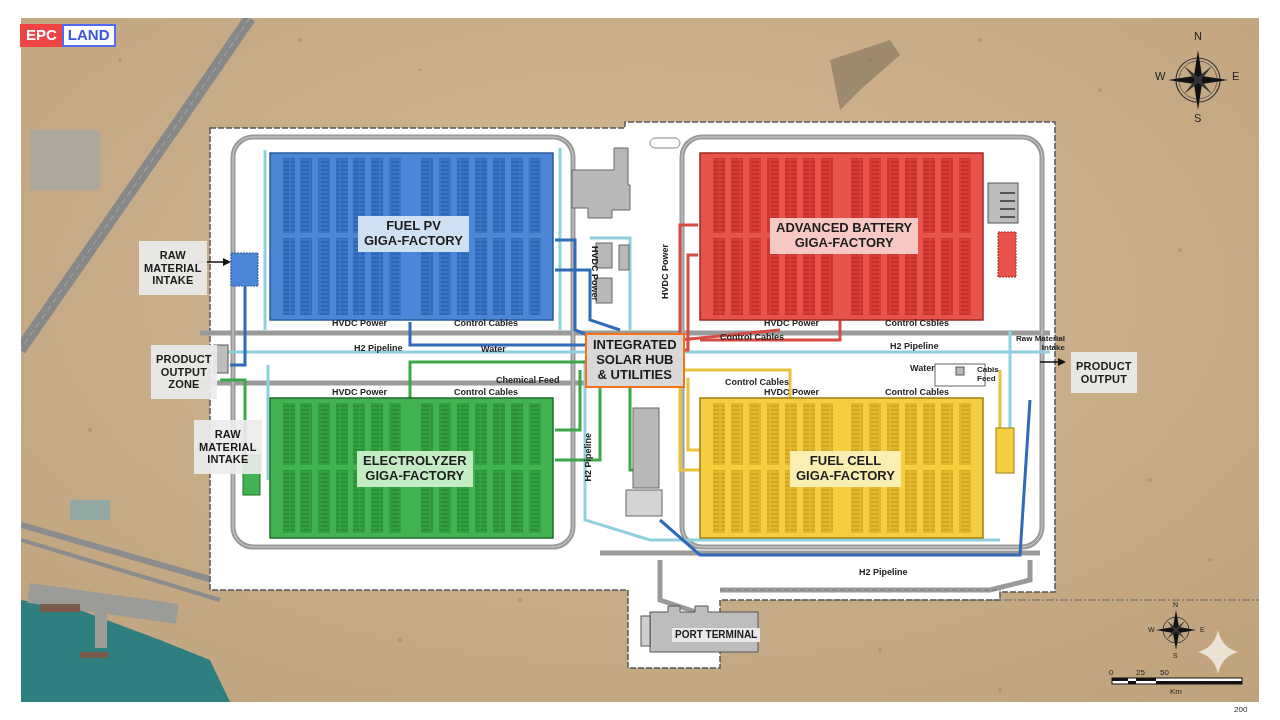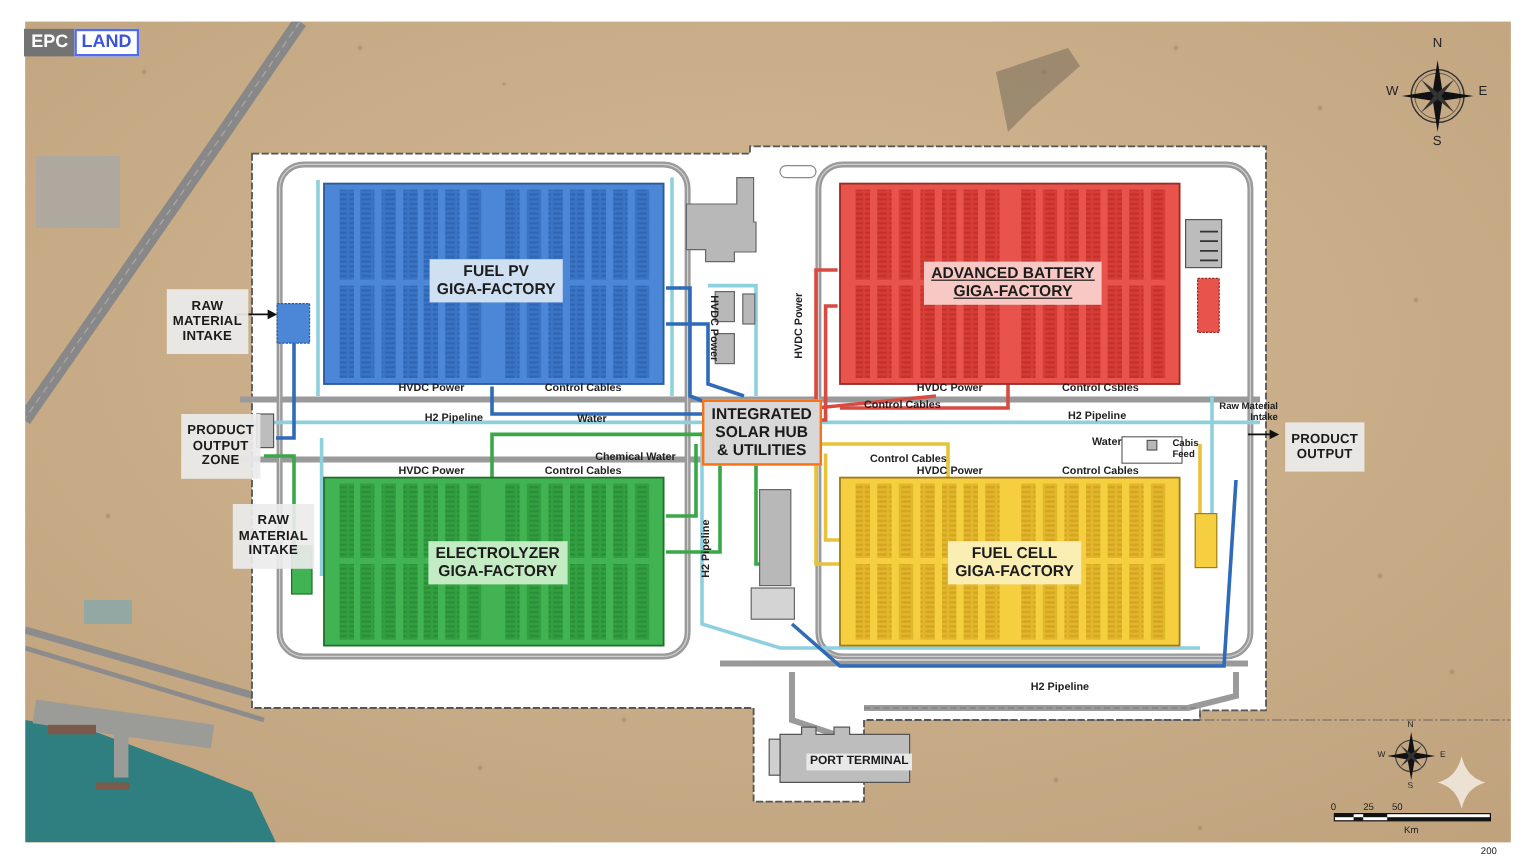--- a/index.html
+++ b/index.html
@@ -11,21 +11,21 @@
   .small { font-size:9px; color:#222; background:transparent; }
   .fac { font-size:13px; padding:3px 6px; color:#1c1c1c; }
   .fac.blue { background:#cfe0f3; }
   .fac.red  { background:#f8c9c4; }
   .fac.green{ background:#c4ecc4; }
   .fac.yellow{ background:#fbeeb3; }
   .hub { background:#d8d8d8; border:2px solid #f97316; font-size:13px; padding:3px 6px; }
   .vert { writing-mode: vertical-rl; font-size:9px; }
   .vert-up { writing-mode: vertical-rl; transform: rotate(180deg); font-size:9px; }
   #logo { position:absolute; left:20px; top:24px; display:flex; height:23px; font-weight:bold; font-size:15px; }
-  #logo .a { background:#737373; color:#fff; padding:2px 5px 17px 6px; }
+  #logo .a { background:#ef4444; color:#fff; padding:2px 5px 17px 6px; }
   #logo .b { background:#fff; color:#3c55d6; border:2px solid #4f6cf0; padding:0 4px; }
   .compass-letter { position:absolute; font-size:11px; color:#222; font-family:"Liberation Sans", sans-serif; }
   .scale-num { position:absolute; font-size:8px; color:#222; font-family:"Liberation Sans", sans-serif; }
 </style>
 </head>
 <body>
 
 <div id="frame">
   <svg id="map" width="1238" height="684" viewBox="21 18 1238 684" xmlns="http://www.w3.org/2000/svg">
     <defs>
@@ -346,21 +346,21 @@
 
 <div id="logo">
   <span class="a">EPC</span>
   <span class="b">LAND</span>
 </div>
 
 <div class="lbl fac blue" style="left:358px;top:216px;">
   <div>FUEL PV</div>
   <div>GIGA-FACTORY</div>
 </div>
-<div class="lbl fac red" style="left:770px;top:218px;text-decoration:underline;">
+<div class="lbl fac red" style="left:770px;top:218px;">
   <div>ADVANCED BATTERY</div>
   <div>GIGA-FACTORY</div>
 </div>
 <div class="lbl fac green" style="left:357px;top:451px;">
   <div>ELECTROLYZER</div>
   <div>GIGA-FACTORY</div>
 </div>
 <div class="lbl fac yellow" style="left:790px;top:451px;">
   <div>FUEL CELL</div>
   <div>GIGA-FACTORY</div>
@@ -391,21 +391,21 @@
 </div>
 <div class="lbl tag" style="left:1071px;top:352px;">
   <div>PRODUCT</div>
   <div>OUTPUT</div>
 </div>
 
 <div class="lbl small" style="left:320px;top:318px;">HVDC Power</div>
 <div class="lbl small" style="left:442px;top:318px;">Control Cables</div>
 <div class="lbl small" style="left:342px;top:343px;">H2 Pipeline</div>
 <div class="lbl small" style="left:469px;top:344px;">Water</div>
-<div class="lbl small" style="left:484px;top:375px;">Chemical Water</div>
+<div class="lbl small" style="left:484px;top:375px;">Chemical Feed</div>
 <div class="lbl small" style="left:320px;top:387px;">HVDC Power</div>
 <div class="lbl small" style="left:442px;top:387px;">Control Cables</div>
 <div class="lbl small vert" style="left:578px;top:246px;">HVDC Power</div>
 <div class="lbl small vert-up" style="left:660px;top:244px;">HVDC Power</div>
 <div class="lbl small vert-up" style="left:583px;top:433px;">H2 Pipeline</div>
 <div class="lbl small" style="left:752px;top:318px;">HVDC Power</div>
 <div class="lbl small" style="left:873px;top:318px;">Control Csbles</div>
 <div class="lbl small" style="left:708px;top:332px;">Control Cables</div>
 <div class="lbl small" style="left:878px;top:341px;">H2 Pipeline</div>
 <div class="lbl small" style="left:1004px;top:335px;font-size:8px;line-height:1.1;">

